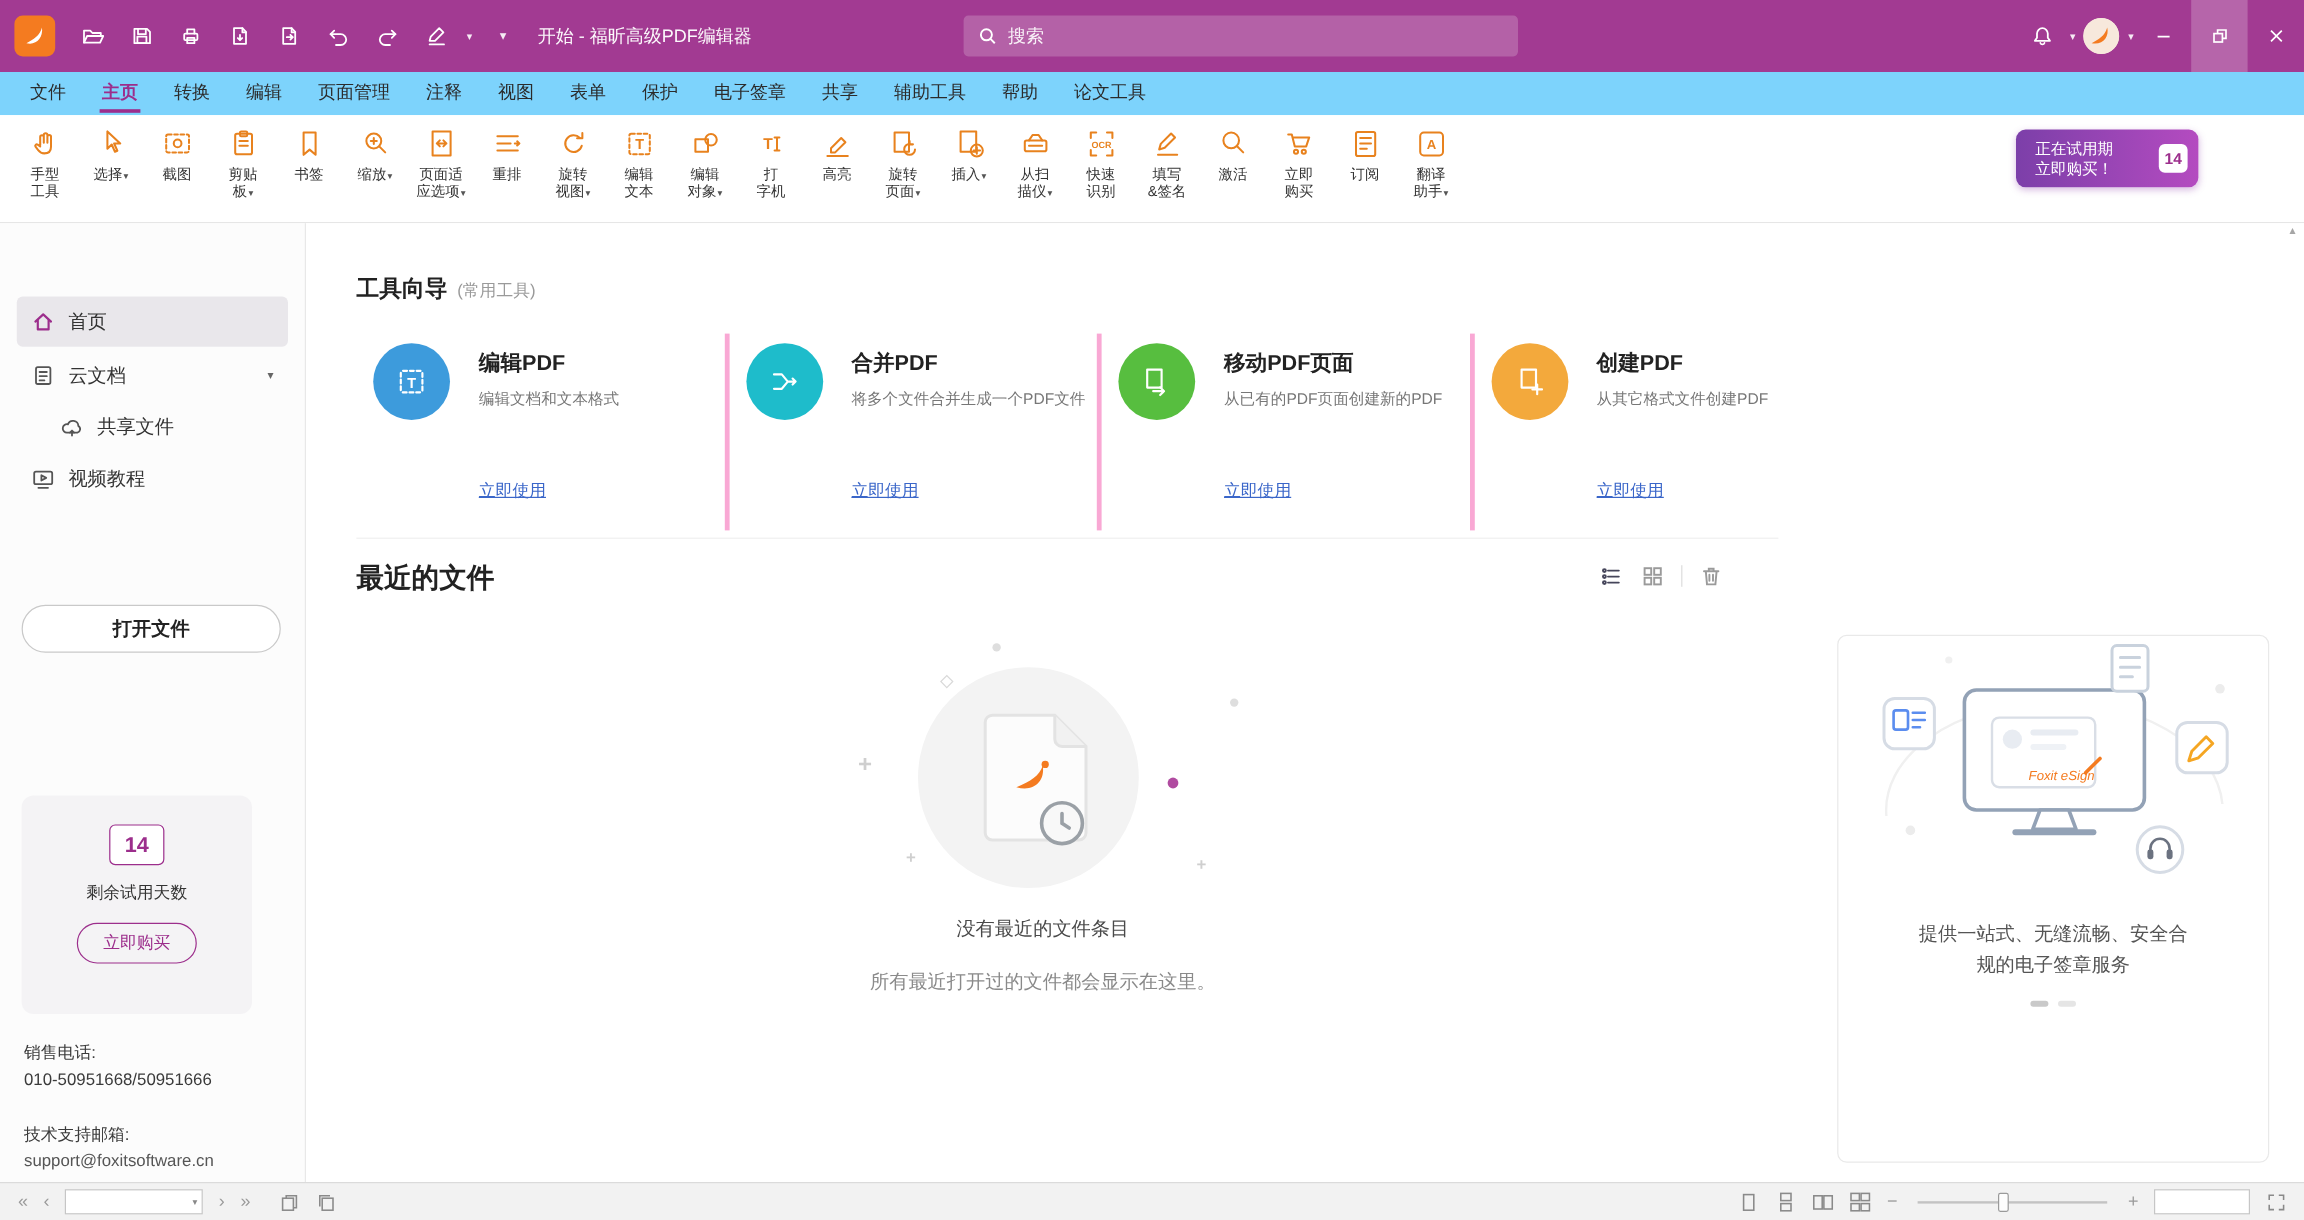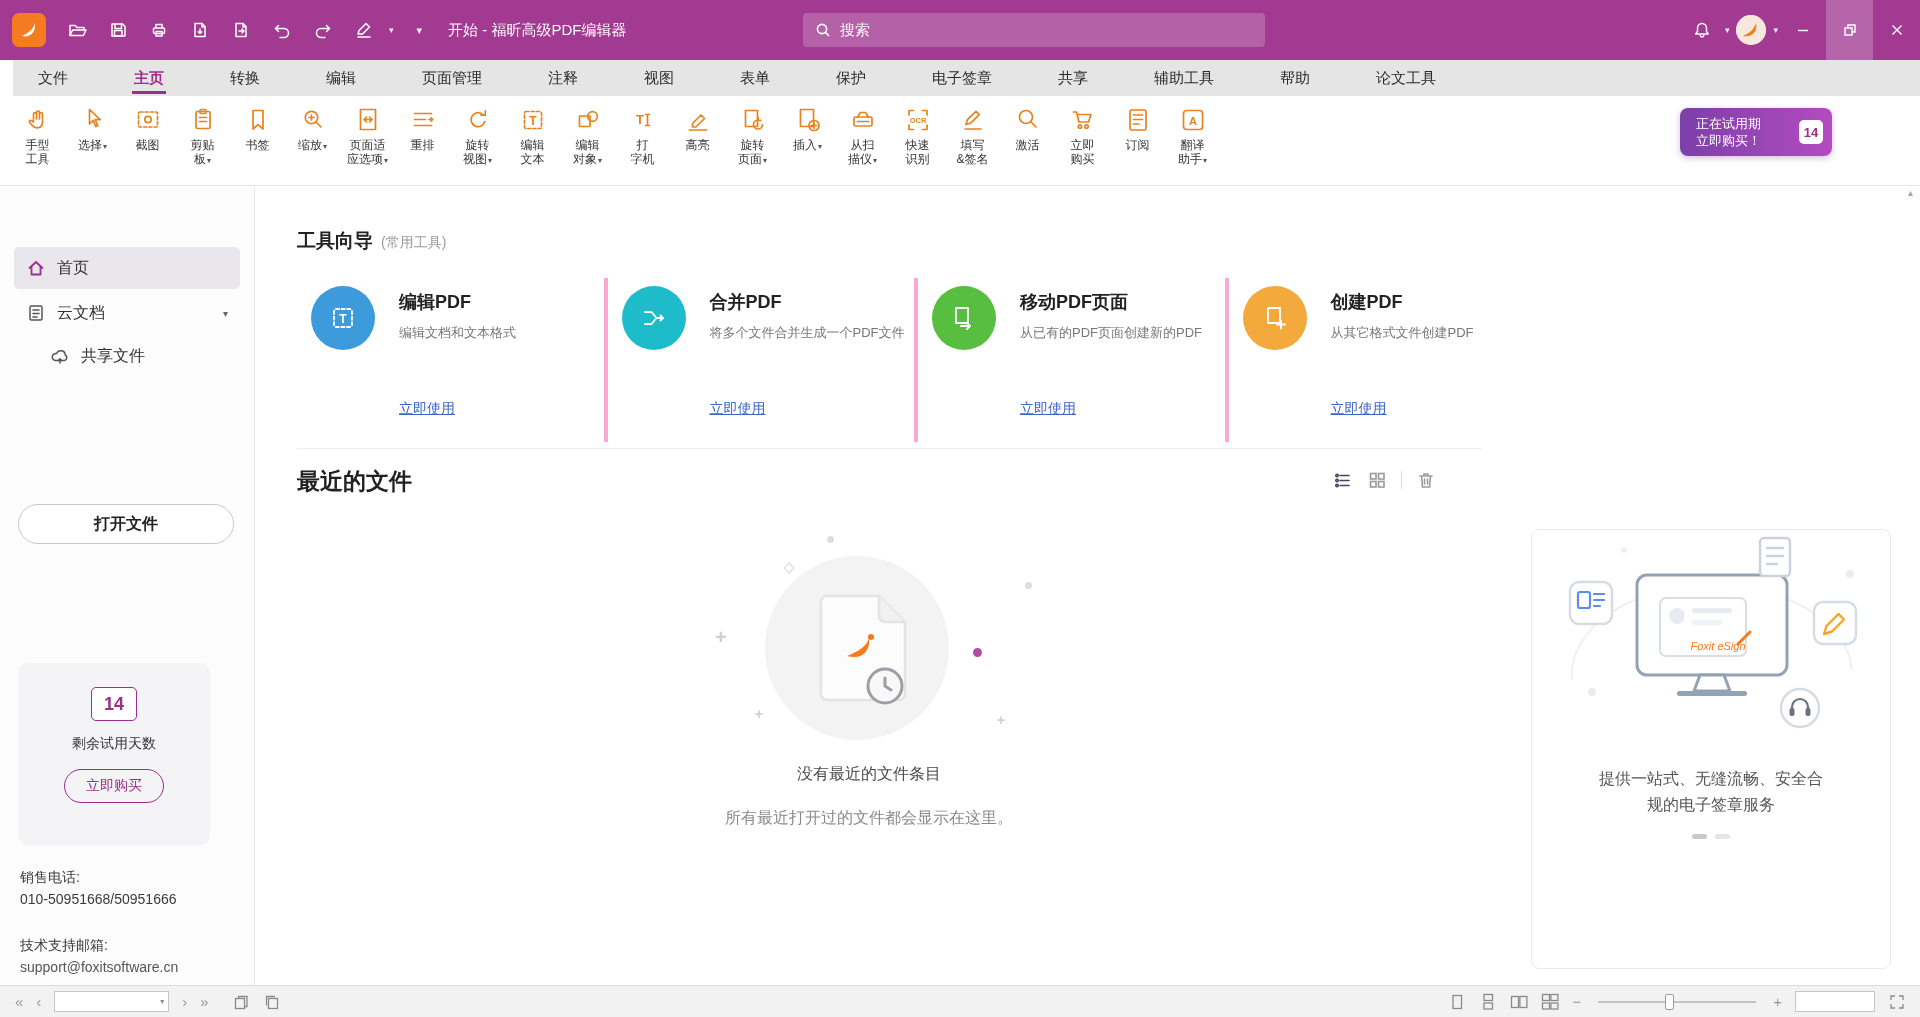--- a/index.html
+++ b/index.html
@@ -22,21 +22,21 @@
   .search svg * { stroke:#fff; fill:none; stroke-width:1.6; }
   .search-text { font-size:15px; color:rgba(255,255,255,.92); }
   .tb-right { position:absolute; right:142px; top:0; height:60px; display:flex; align-items:center; gap:7px; }
   .avatar { width:30px; height:30px; border-radius:50%; overflow:hidden; background:#F7E8DC; }
   .win-btns { position:absolute; right:0; top:0; height:60px; display:flex; }
   .win-btn { width:47px; height:60px; display:flex; align-items:center; justify-content:center; }
   .win-btn svg * { stroke:#fff; fill:none; stroke-width:1.4; }
   .win-btn.hl { background:rgba(255,255,255,.22); }
 
   
-  .menubar { position:absolute; top:60px; left:13px; right:0; height:36px; background:#e5e5e5; display:flex; align-items:center; padding-left:10px;gap:36px; }
+  .menubar { position:absolute; top:60px; left:0; right:0; height:36px; background:#7dd3fc; display:flex; align-items:center; padding-left:10px; }
   .mitem { padding:0 15px; font-size:15px; line-height:36px; height:36px; color:#2b2b2b; position:relative; white-space:nowrap; }
   .mitem.active { color:#9C2E8C; font-weight:bold; }
   .mitem.active::after { content:""; position:absolute; left:13px; right:13px; bottom:2px; height:3px; background:#9C2E8C; }
 
   
   .ribbon { position:absolute; top:96px; left:0; right:0; height:90px; background:#fff; border-bottom:1px solid #E6E6E6; display:flex; align-items:flex-start; padding:7px 0 0 10px; }
   .ritem { min-width:55px; padding:2px 3px; display:flex; flex-direction:column; align-items:center; gap:3px; border-radius:4px; }
   .ric * { stroke:#E8821E; fill:none; stroke-width:1.7; stroke-linecap:round; stroke-linejoin:round; }
   .ric text { fill:#E8821E; stroke:none; font-weight:bold; font-family:"Liberation Sans",sans-serif; }
   .rtext { font-size:12px; line-height:14px; color:#333; text-align:center; }
@@ -464,20 +464,30 @@
       <span class="side-caret">▾</span>
     </div>
     <div class="side-item sub">
       <svg width="20" height="20" viewBox="0 0 20 20">
           <g stroke="#555" fill="none" stroke-width="1.5" stroke-linecap="round" stroke-linejoin="round">
             <path d="M6 14.5a3.5 3.5 0 1 1 .6-6.9A4.5 4.5 0 0 1 15.3 9a3 3 0 0 1-.8 5.5H7z"></path>
             <path d="M10 17v-4M8.3 14.5L10 12.8l1.7 1.7"></path>
           </g>
         </svg>
       <span>共享文件</span>
+    </div>
+    <div class="side-item">
+      <svg width="20" height="20" viewBox="0 0 20 20">
+          <g stroke="#555" fill="none" stroke-width="1.5" stroke-linecap="round" stroke-linejoin="round">
+            <rect x="2.5" y="4" width="15" height="10.5" rx="1.5"></rect>
+            <path d="M8.5 7l4 2.2-4 2.2z"></path>
+            <path d="M6 17.5h8"></path>
+          </g>
+        </svg>
+      <span>视频教程</span>
     </div>
   </div>
 
   <div class="open-btn">打开文件</div>
 
   <div class="trial-card">
     <div class="days-box">14</div>
     <div class="days-label">剩余试用天数</div>
     <div class="buy-btn">立即购买</div>
   </div>

